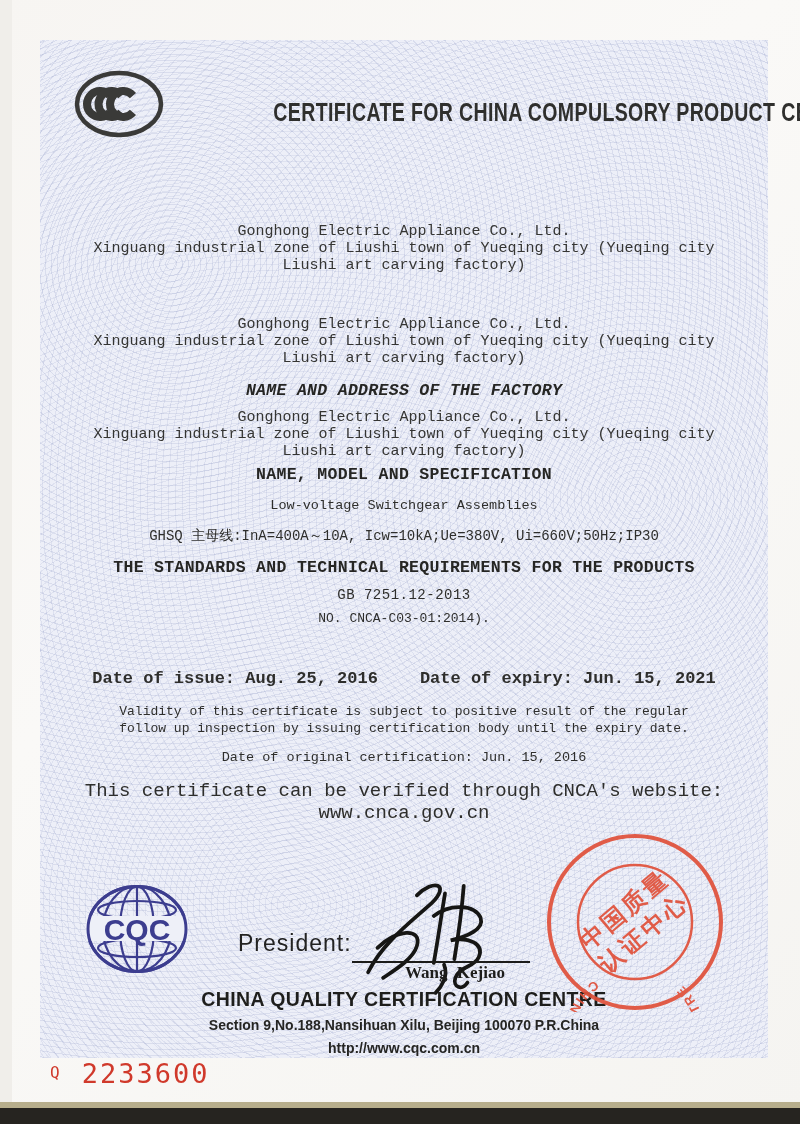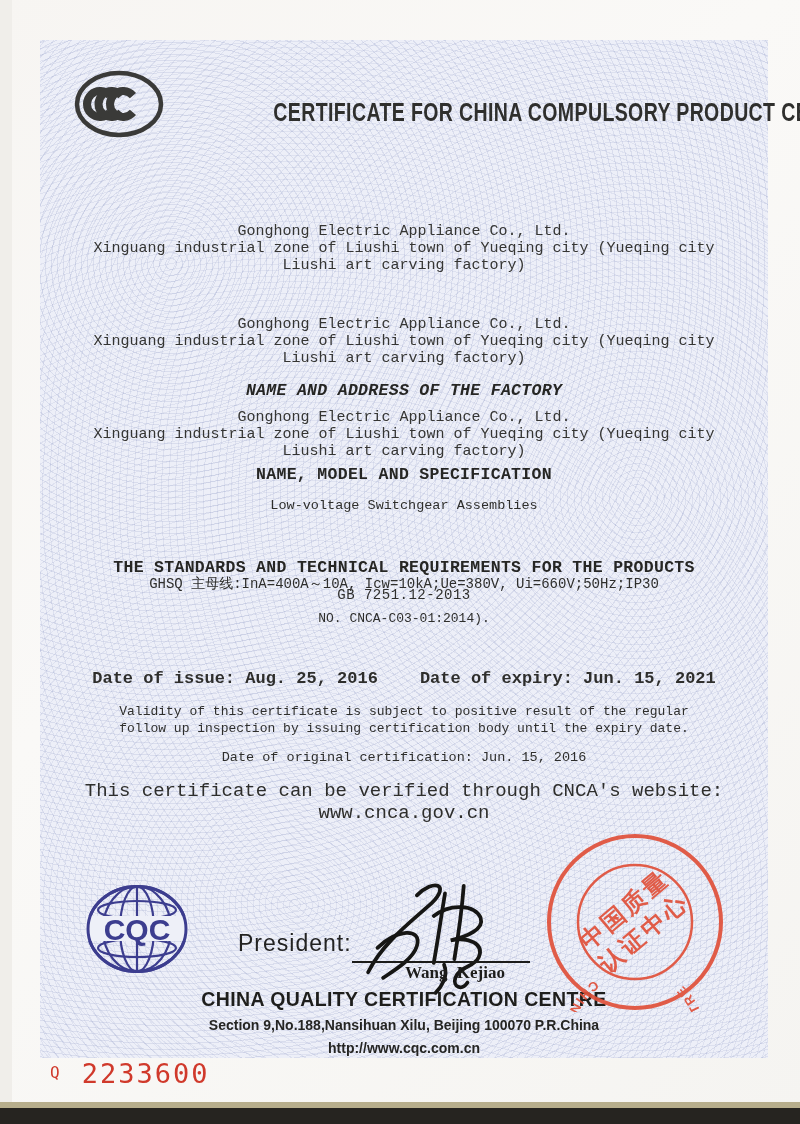--- a/index.html
+++ b/index.html
@@ -26,21 +26,21 @@
          font-family:"Liberation Sans","DejaVu Sans",sans-serif;font-weight:700;font-size:25px;
          letter-spacing:.5px;color:#2f2f2d;}
   .cert-no{top:110px;font-size:17px;letter-spacing:.5px;}
 
   .h{font-weight:700;font-size:16.5px;letter-spacing:.3px;color:#262624;}
   .body13{font-size:15px;line-height:17px;color:#353533;}
   .hA{top:155px;} .lA{top:183px;}
   .hB{top:248px;} .lB{top:276px;}
   .hC{top:341px;font-style:italic;} .lC{top:369px;}
   .hD{top:425px;} .prod-name{top:458px;font-size:13.5px;}
-  .spec{top:487px;font-size:14px;margin-top:48px;}
+  .spec{top:487px;font-size:14px;}
   .hE{top:518px;} .gb{top:547px;font-size:14px;letter-spacing:.5px;}
   .certify{top:571px;font-size:13px;line-height:16.5px;}
   .dates{top:629px;font-size:17px;font-weight:700;}
   .dates .gap{display:inline-block;width:42px;}
   .validity{top:664px;font-size:13px;line-height:16.5px;}
   .origcert{top:710px;font-size:13.5px;}
   .verify{top:740px;font-size:19px;}
 
   .cqc-logo{left:45px;top:843px;width:104px;height:92px;}
   .president{left:198px;top:890px;font-family:"Liberation Sans","DejaVu Sans",sans-serif;

